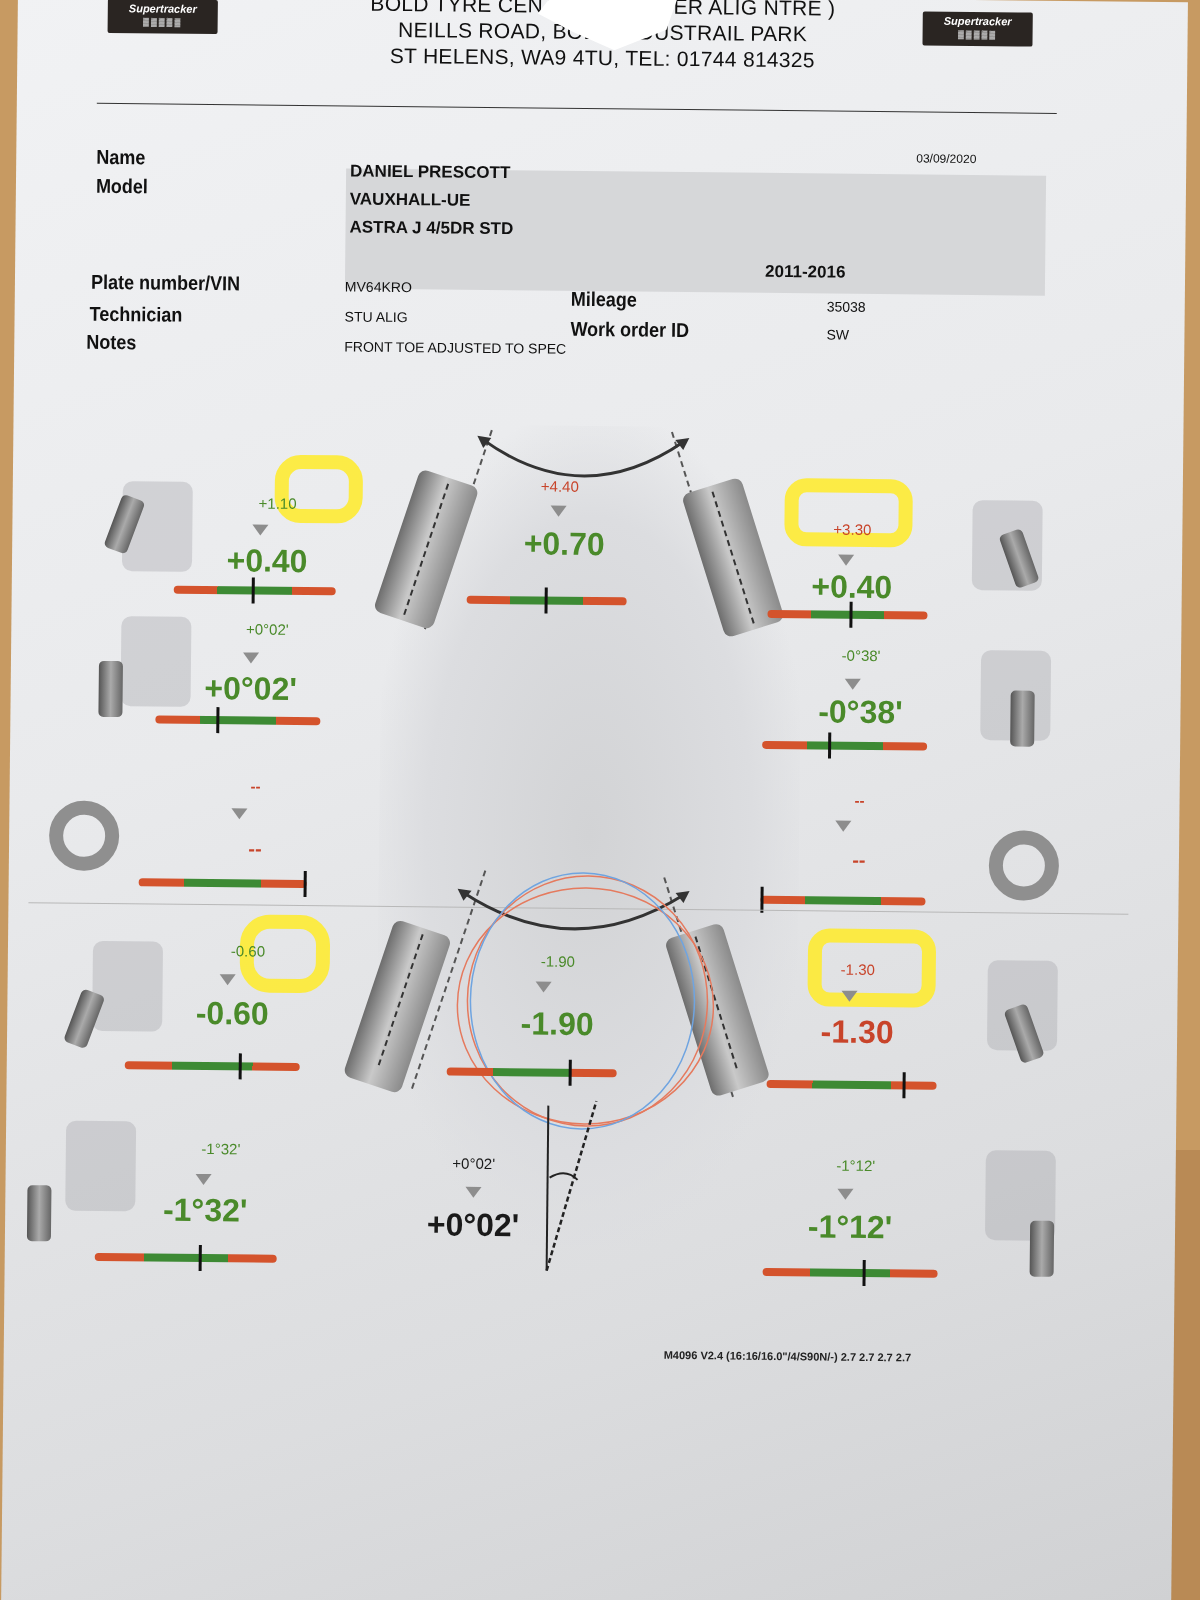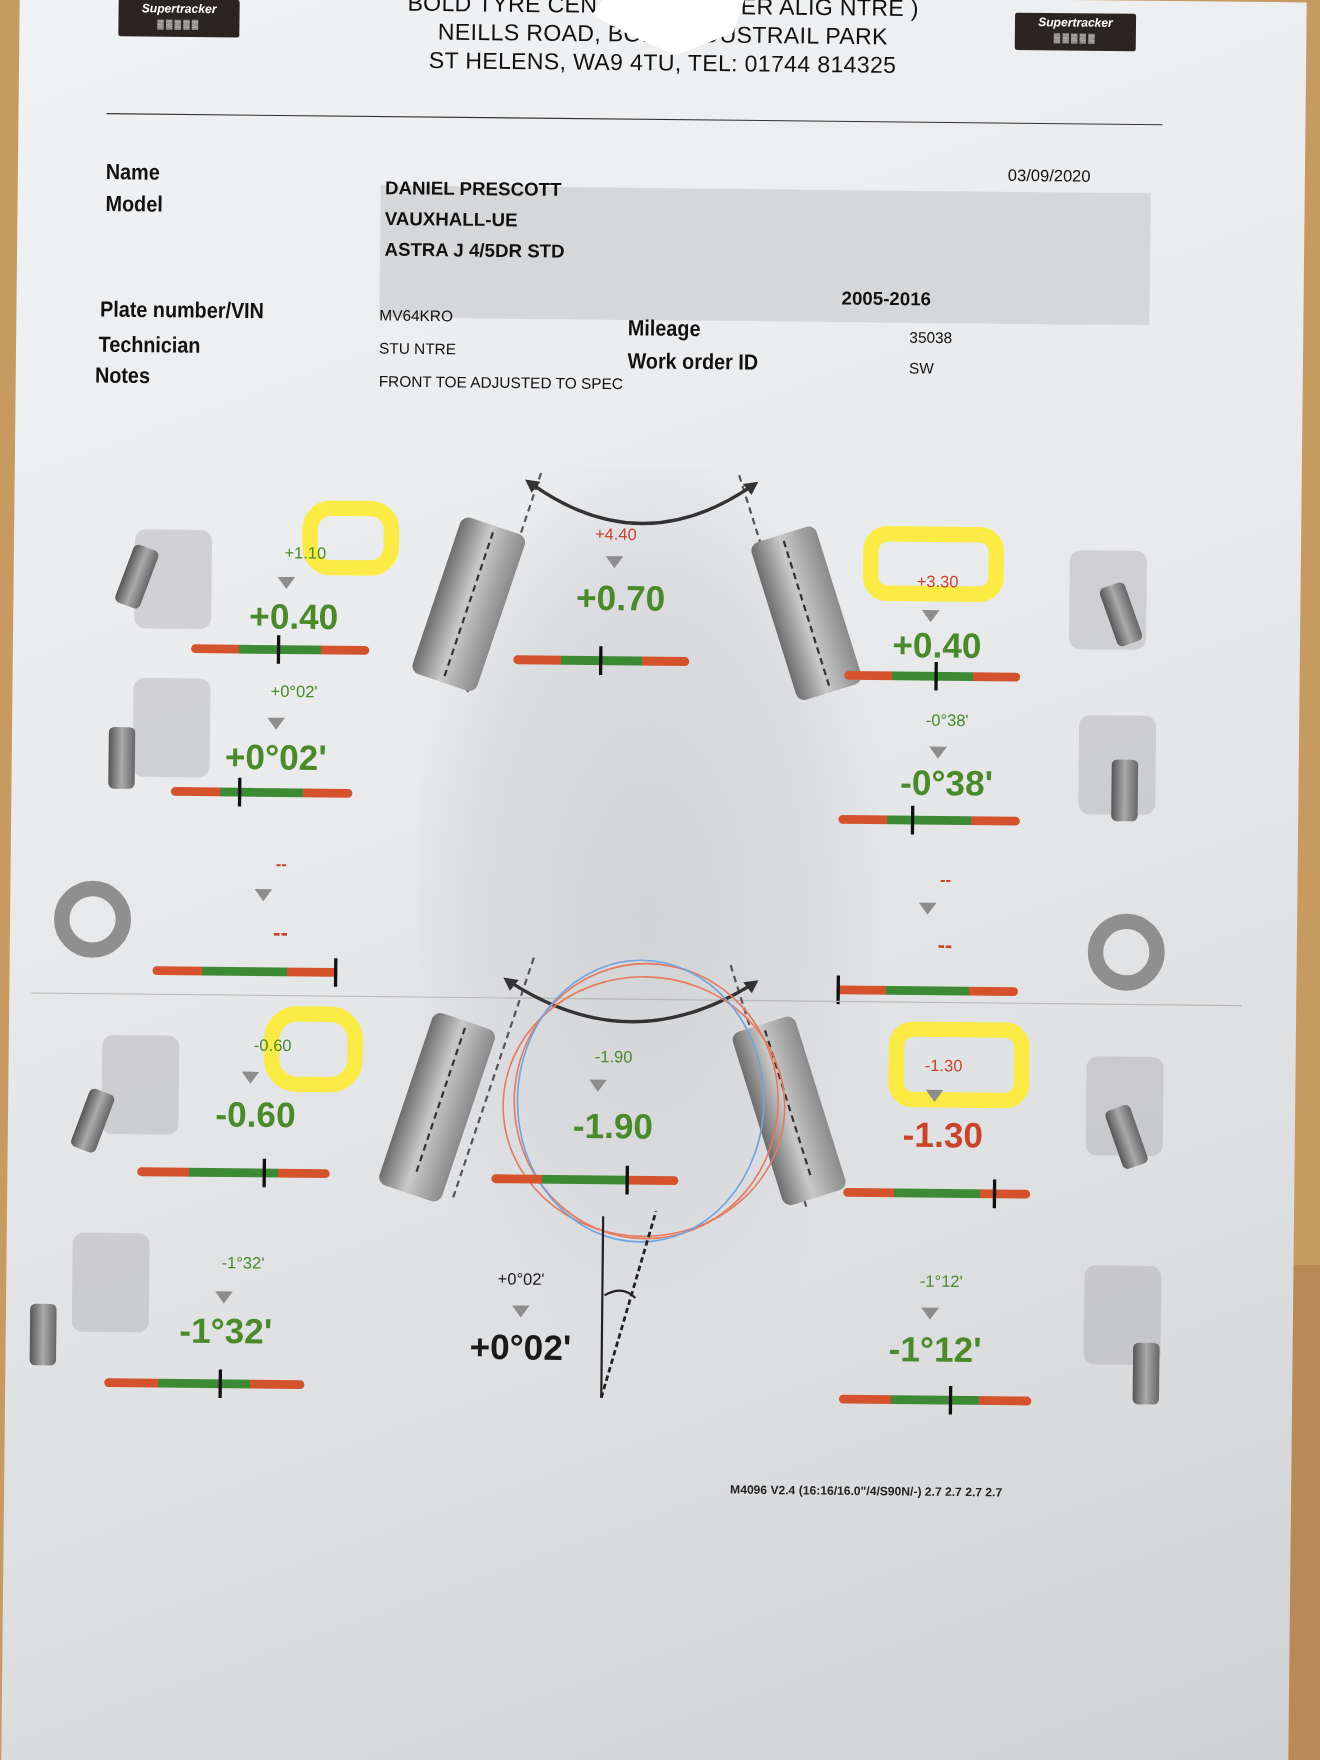--- a/index.html
+++ b/index.html
@@ -10,21 +10,21 @@
          background:linear-gradient(160deg,#f1f2f4 0%,#e9eaec 40%,#dcdddf 75%,#cfd0d2 100%);
          transform:rotate(0.6deg);transform-origin:0 0;}
   .abs{position:absolute;}
   .logo{position:absolute;width:110px;height:34px;background:#2a2522;border-radius:2px;
         color:#fff;font-size:11px;font-weight:bold;font-style:italic;text-align:center;
         line-height:14px;padding-top:2px;box-sizing:border-box;}
   .logo .sub{display:block;font-size:8px;color:#bbb;letter-spacing:2px;font-style:normal;}
   .hdr{position:absolute;left:0;width:1170px;text-align:center;font-size:21px;color:#111;letter-spacing:0.3px;}
   .rule{position:absolute;left:80px;width:960px;height:1px;background:#333;}
   .lbl{position:absolute;font-size:20px;font-weight:bold;color:#111;transform:scaleX(0.9);transform-origin:0 0;}
-  .val{position:absolute;font-size:15px;color:#111;}
+  .val{position:absolute;font-size:12px;color:#111;}
   .valb{position:absolute;font-size:17px;font-weight:bold;color:#111;}
   .greybox{position:absolute;left:330px;top:175px;width:700px;height:120px;background:#d6d7d9;}
   .car{position:absolute;left:370px;top:430px;width:420px;height:820px;border-radius:140px 140px 110px 110px;
        background:radial-gradient(ellipse at 50% 50%,#d2d3d5 0%,#dcdde0 55%,rgba(230,231,233,0) 75%);}
   .small{position:absolute;font-size:15px;text-align:center;width:120px;}
   .big{position:absolute;font-size:32px;font-weight:bold;text-align:center;width:180px;}
   .green{color:#4a8a2a;}
   .red{color:#c8442a;}
   .dark{color:#1a1a1a;}
   .arrow{position:absolute;width:0;height:0;border-left:8px solid transparent;border-right:8px solid transparent;
@@ -63,28 +63,28 @@
   <div class="tear"></div>
   <div class="rule" style="top:112px;"></div>
 
   <div class="greybox"></div>
   <div class="val" style="left:900px;top:152px;">03/09/2020</div>
   <div class="lbl" style="left:80px;top:155px;">Name</div>
   <div class="valb" style="left:334px;top:168px;">DANIEL PRESCOTT</div>
   <div class="lbl" style="left:80px;top:184px;">Model</div>
   <div class="valb" style="left:334px;top:196px;">VAUXHALL-UE</div>
   <div class="valb" style="left:334px;top:224px;">ASTRA J 4/5DR STD</div>
-  <div class="valb" style="left:750px;top:264px;">2005-2016</div>
+  <div class="valb" style="left:750px;top:264px;">2011-2016</div>
 
   <div class="lbl" style="left:76px;top:280px;">Plate number/VIN</div>
   <div class="val" style="left:330px;top:285px;font-size:14px;">MV64KRO</div>
   <div class="lbl" style="left:556px;top:292px;">Mileage</div>
   <div class="val" style="left:812px;top:300px;font-size:14px;">35038</div>
   <div class="lbl" style="left:75px;top:312px;">Technician</div>
-  <div class="val" style="left:330px;top:315px;font-size:14px;">STU NTRE</div>
+  <div class="val" style="left:330px;top:315px;font-size:14px;">STU ALIG</div>
   <div class="lbl" style="left:556px;top:322px;">Work order ID</div>
   <div class="val" style="left:812px;top:328px;font-size:14px;">SW</div>
   <div class="lbl" style="left:72px;top:340px;">Notes</div>
   <div class="val" style="left:330px;top:345px;font-size:14px;">FRONT TOE ADJUSTED TO SPEC</div>
 
   <div class="car"></div>
 
   <div class="axis" style="left:445px;top:430px;height:210px;transform:rotate(18deg);"></div>
   <div class="axis" style="left:690px;top:430px;height:210px;transform:rotate(-18deg);"></div>
   <div class="tyre" style="left:383px;top:480px;transform:rotate(18deg);">

